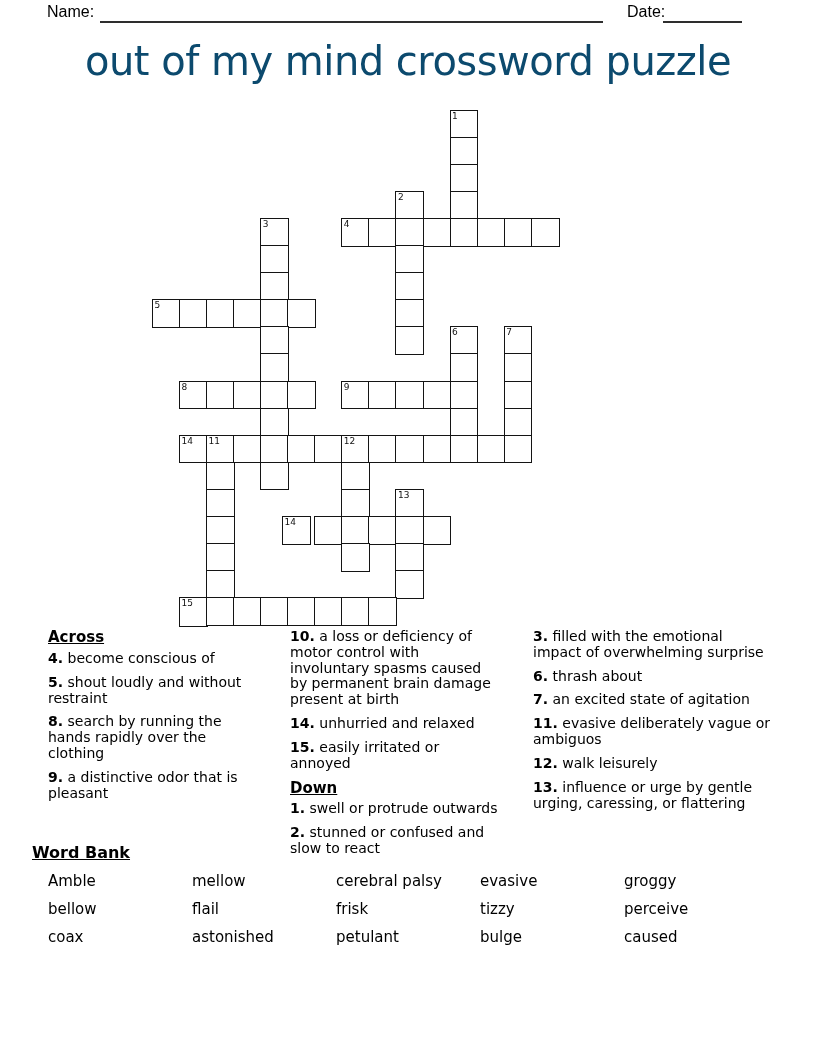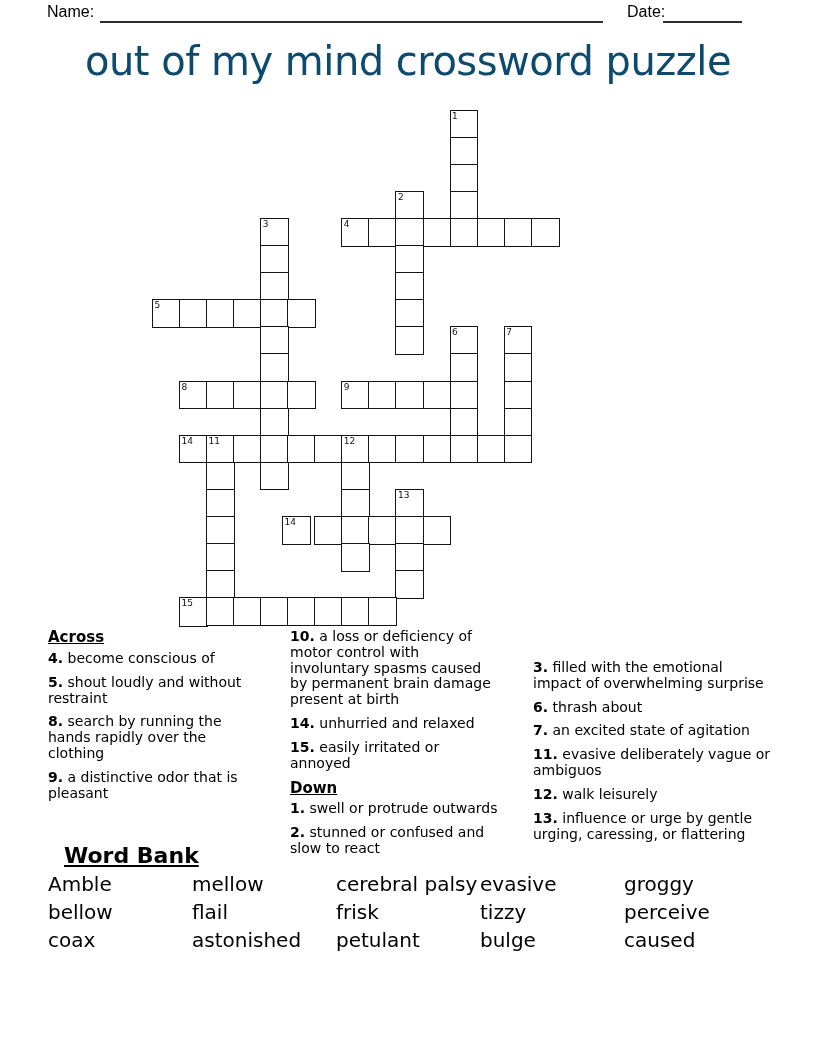--- a/index.html
+++ b/index.html
@@ -29,35 +29,35 @@
     position:absolute; box-sizing:border-box;
     border:1.8px solid #141414; background:#fff;
   }
   .cell .num {
     position:absolute; top:0px; left:1.5px; font-size:9px; line-height:10px; color:#111;
   }
   
   .clue-col { position:absolute; top:629px; font-size:14px; line-height:1.13; }
   #clue-col-1 { left:48px;  width:217px; }
   #clue-col-2 { left:290px; width:212px; }
-  #clue-col-3 { left:533px; width:240px;margin-top:31px; }
+  #clue-col-3 { left:533px; width:240px; }
   .clue { margin:0 0 8px 0; }
   .clue-num { font-weight:bold; }
   .clue-heading {
     font-weight:bold; text-decoration:underline; font-size:15px; margin:0 0 5px 0;
   }
   
   #wordbank-heading {
-    position:absolute; left:64px; top:843px; font-size:22px; font-weight:bold;
+    position:absolute; left:32px; top:843px; font-size:16px; font-weight:bold;
     text-decoration:underline;
   }
   #wordbank-words {
     position:absolute; left:48px; top:872px;
     display:grid; grid-template-columns:repeat(5,144px); grid-auto-rows:28px;
-    font-size:20px;
+    font-size:15px;
   }
   .wb-word { white-space:nowrap; }
 </style>
 </head>
 <body>
 
 <div class="page">
 
   <span class="meta-label" id="name-label">Name:</span>
   <span class="write-line" id="name-line"></span>

